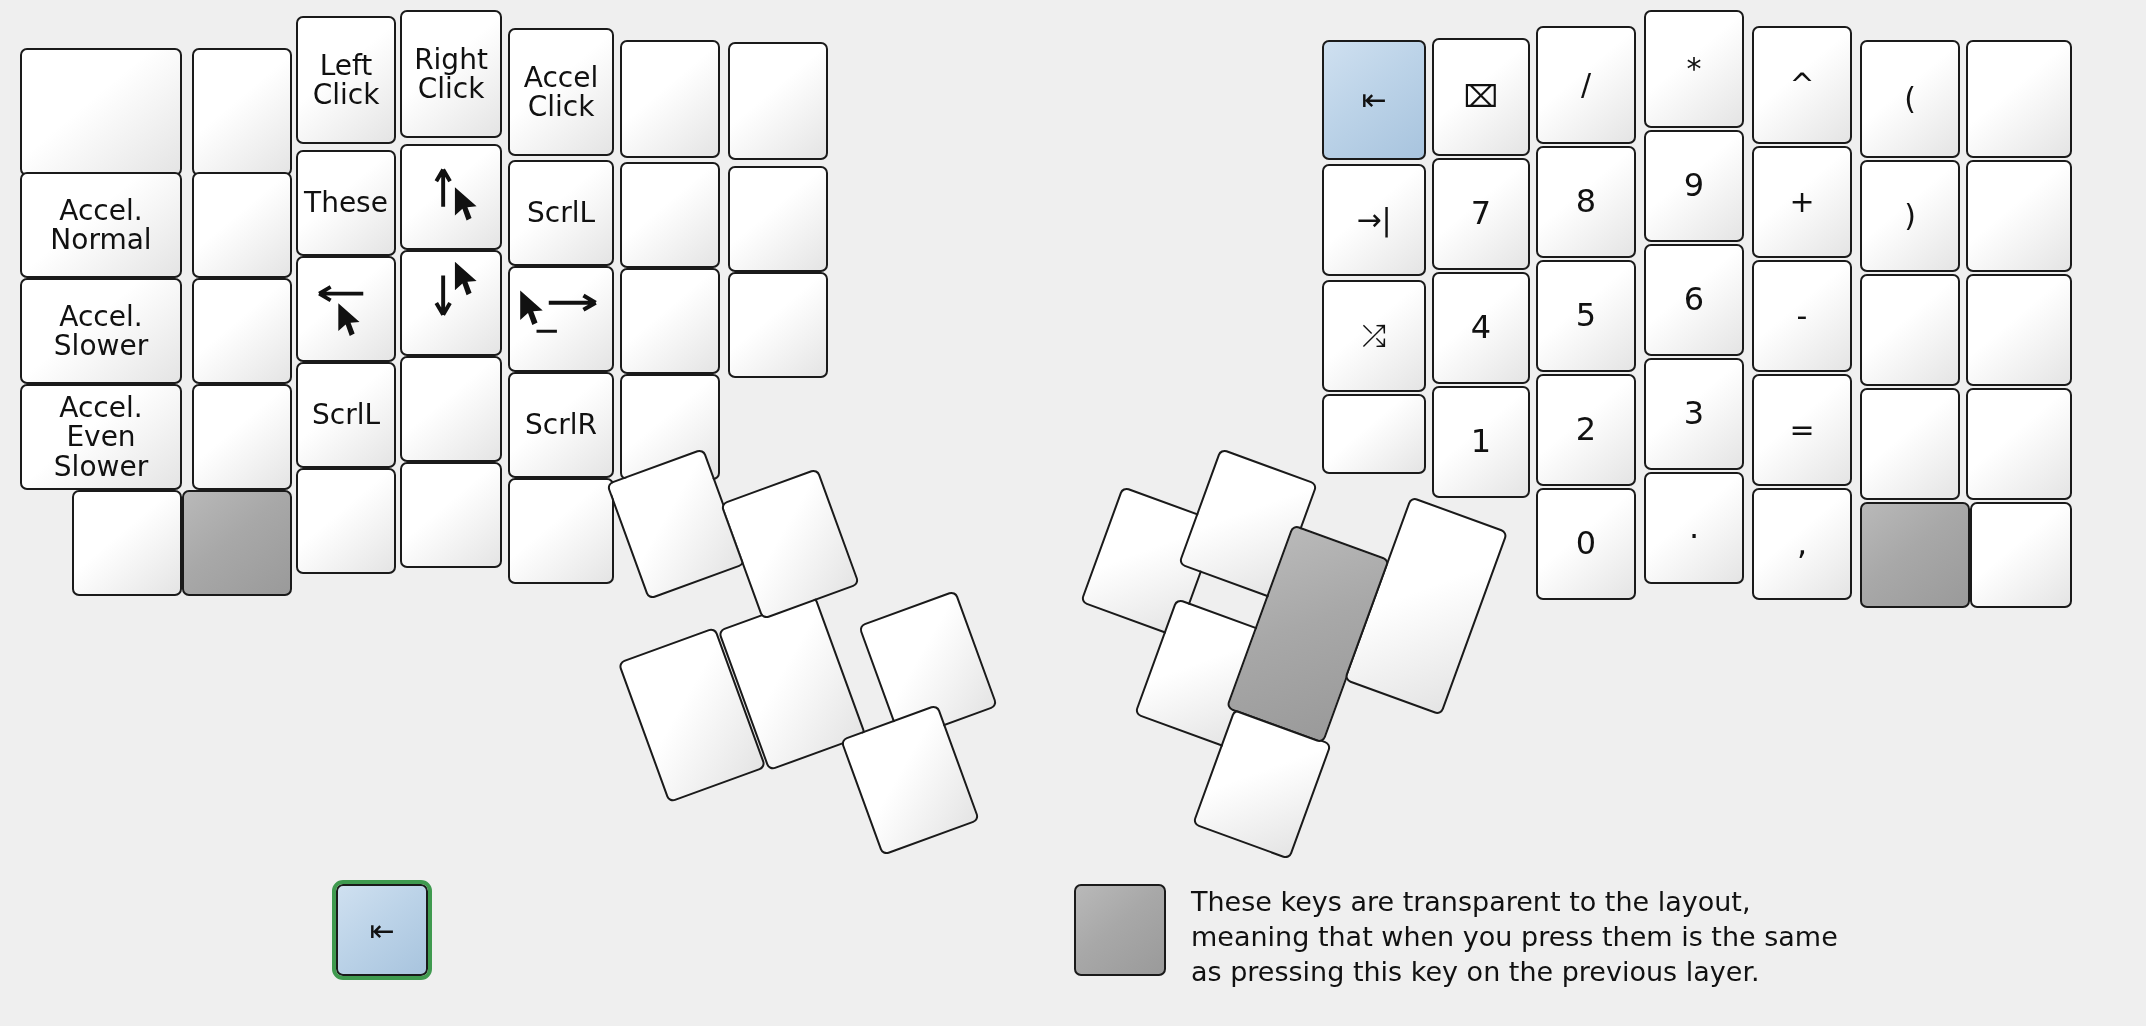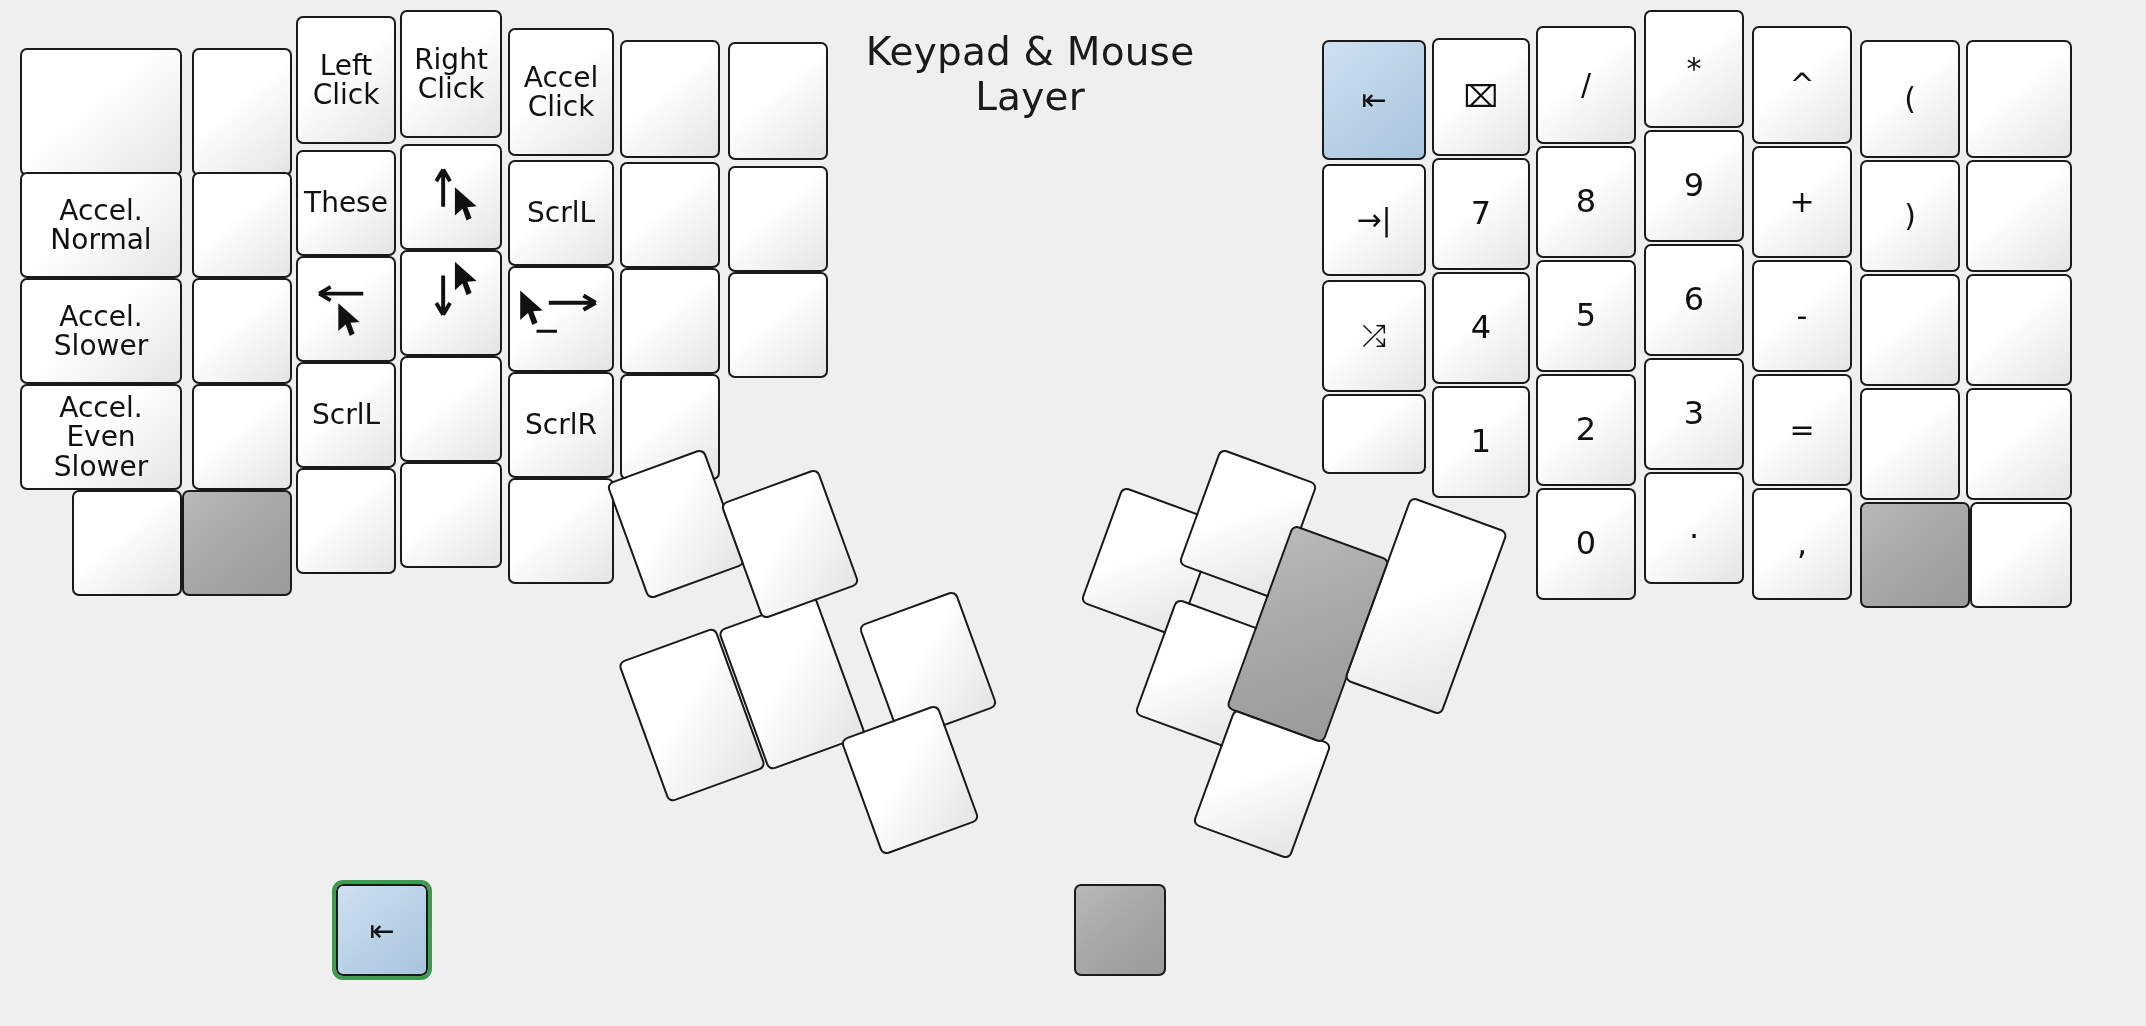--- a/index.html
+++ b/index.html
@@ -96,22 +96,20 @@
     color: #111;
     line-height: 1.3;
     white-space: pre-line;
   }
 </style>
 </head>
 <body>
 
 <div id="root">
 
-  <div class="title">Keypad &amp; Mouse
-Layer</div>
 
   <div id="left-half">
       <div class="key" style="left: 20px; top: 48px; width: 162px; height: 128px;"></div>
       <div class="key" style="left: 192px; top: 48px; width: 100px; height: 128px;"></div>
       <div class="key wide-text" style="left: 296px; top: 16px; width: 100px; height: 128px;"><span>Left
 Click</span></div>
       <div class="key wide-text" style="left: 400px; top: 10px; width: 102px; height: 128px;"><span>Right
 Click</span></div>
       <div class="key wide-text" style="left: 508px; top: 28px; width: 106px; height: 128px;"><span>Accel
 Click</span></div>
@@ -229,15 +227,18 @@
     </div>
 
   <div class="legend-item" style="left:336px; top:884px;">
     <div class="legend-key backtab">
       <span>⇤</span>
     </div>
   </div>
 
   <div class="legend-item" style="left:1074px; top:884px;">
     <div class="legend-key transparent"></div>
+    <div class="legend-text">These keys are transparent to the layout,
+meaning that when you press them is the same
+as pressing this key on the previous layer.</div>
   </div>
 
 </div>
 
 </body></html>

